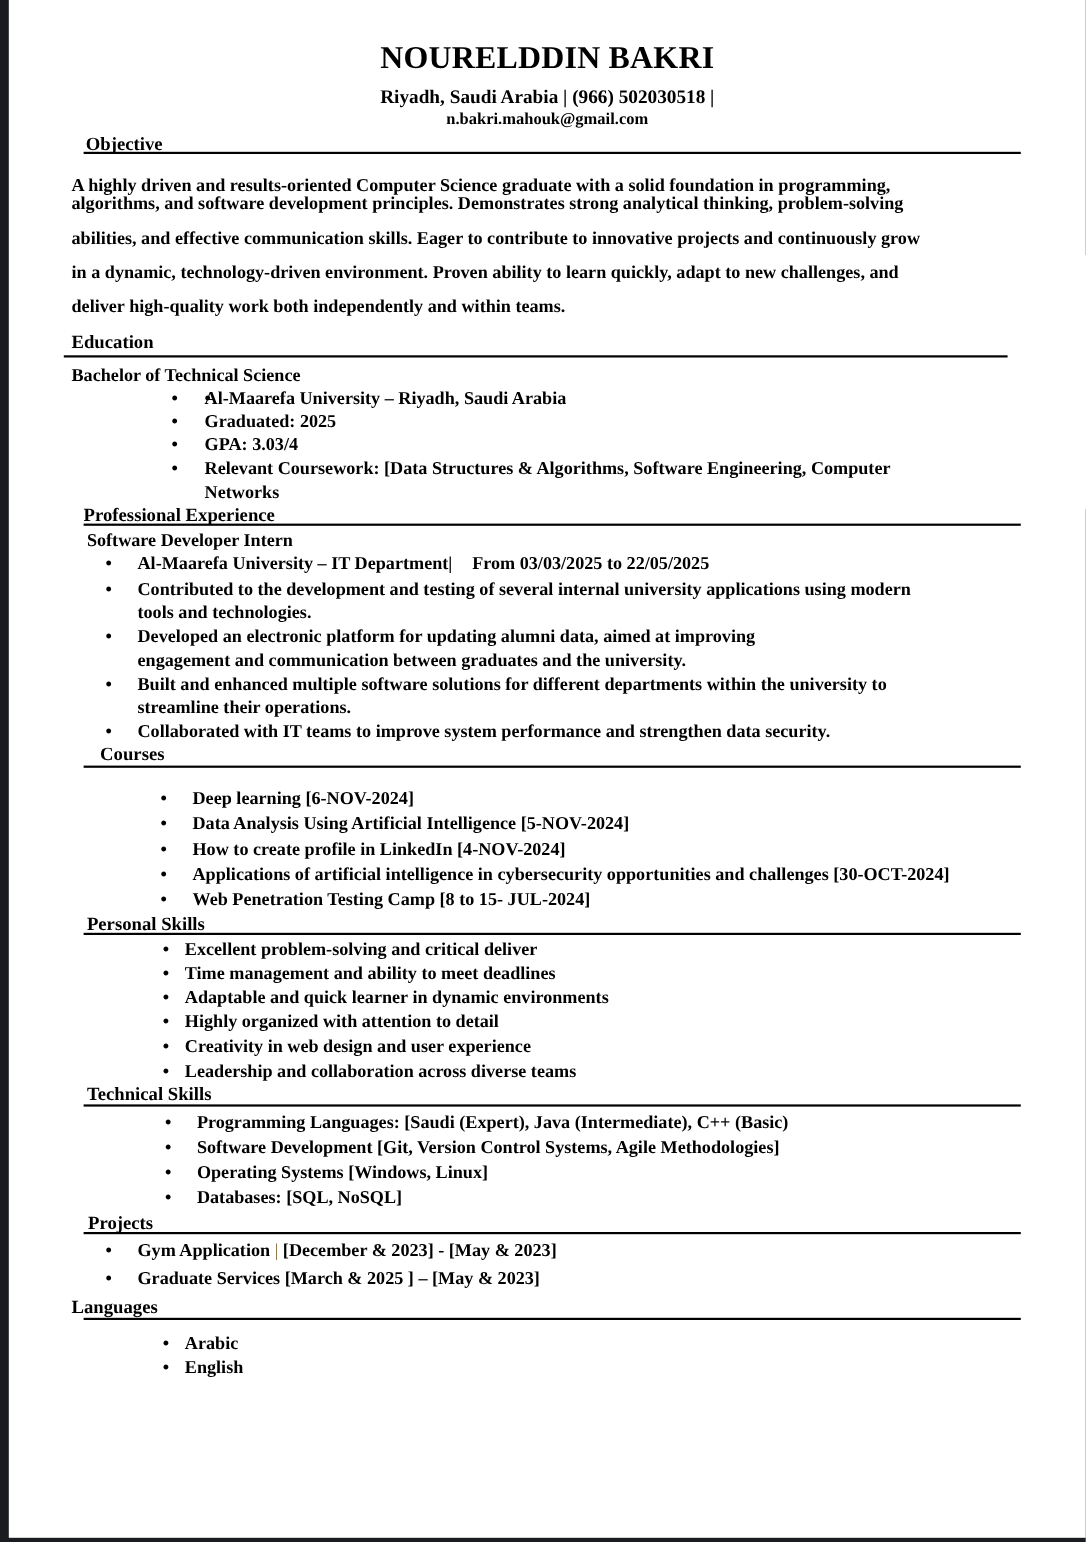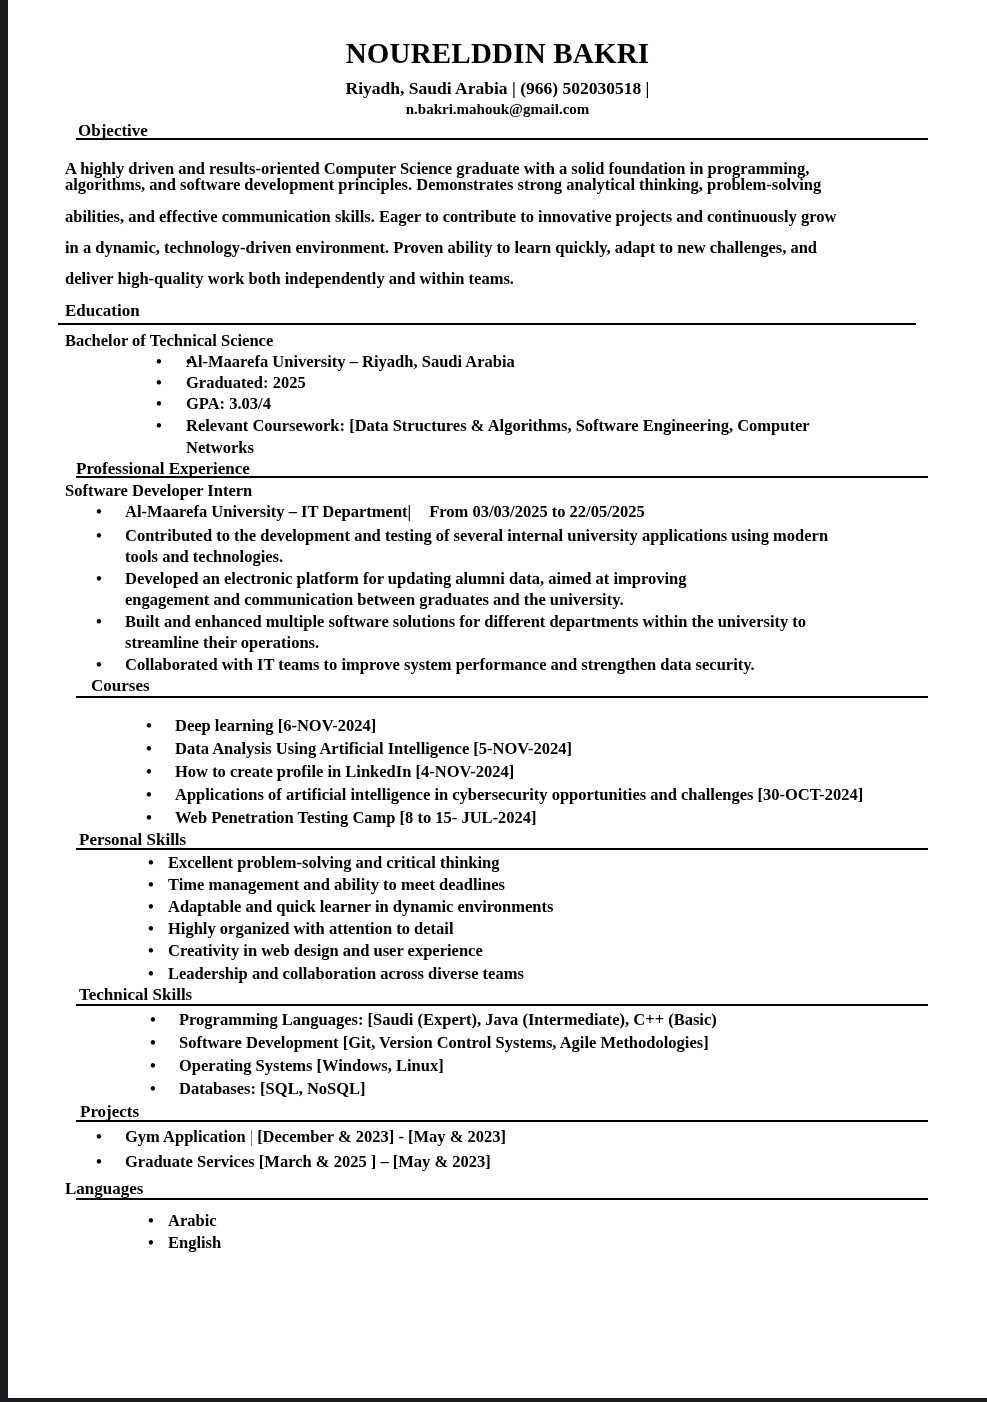--- a/index.html
+++ b/index.html
@@ -75,41 +75,41 @@
   <div class="rule" style="left:50px; width:858px; top:323px;"></div>
   <div class="abs line" style="left:57px; top:331px;">Bachelor of Technical Science</div>
   <div class="abs line bullet" style="left:178px; top:352px;"><span style="position:absolute; left:-30px;">•</span><span>Al-Maarefa University – Riyadh, Saudi Arabia</span></div>
   <div class="abs line" style="left:178px; top:373px;"><span style="position:absolute; left:-30px;">•</span><span>Graduated: 2025</span></div>
   <div class="abs line" style="left:178px; top:394px;"><span style="position:absolute; left:-30px;">•</span><span>GPA: 3.03/4</span></div>
   <div class="abs line" style="left:178px; top:416px;"><span style="position:absolute; left:-30px;">•</span><span>Relevant Coursework: [Data Structures &amp; Algorithms, Software Engineering, Computer</span></div>
   <div class="abs line" style="left:178px; top:438px;">Networks</div>
 
   <div class="abs heading" style="left:68px; top:459px;">Professional Experience</div>
   <div class="rule" style="left:68px; width:852px; top:476px;"></div>
-  <div class="abs line" style="left:57px; top:481px;">Software Developer Intern</div>
+  <div class="abs line" style="left:71px; top:481px;">Software Developer Intern</div>
   <div class="abs line" style="left:117px; top:502px;"><span style="position:absolute; left:-29px;">•</span><span>Al-Maarefa University – IT Department|</span><span style="display:inline-block; width:18px;"></span><span>From 03/03/2025 to 22/05/2025</span></div>
   <div class="abs line" style="left:117px; top:526px;"><span style="position:absolute; left:-29px;">•</span><span>Contributed to the development and testing of several internal university applications using modern</span></div>
   <div class="abs line" style="left:117px; top:547px;">tools and technologies.</div>
   <div class="abs line" style="left:117px; top:569px;"><span style="position:absolute; left:-29px;">•</span><span>Developed an electronic platform for updating alumni data, aimed at improving</span></div>
   <div class="abs line" style="left:117px; top:590px;">engagement and communication between graduates and the university.</div>
   <div class="abs line" style="left:117px; top:612px;"><span style="position:absolute; left:-29px;">•</span><span>Built and enhanced multiple software solutions for different departments within the university to</span></div>
   <div class="abs line" style="left:117px; top:633px;">streamline their operations.</div>
   <div class="abs line" style="left:117px; top:655px;"><span style="position:absolute; left:-29px;">•</span><span>Collaborated with IT teams to improve system performance and strengthen data security.</span></div>
 
   <div class="abs heading" style="left:83px; top:676px;">Courses</div>
   <div class="rule" style="left:68px; width:852px; top:696px;"></div>
   <div class="abs line" style="left:167px; top:716px;"><span style="position:absolute; left:-29px;">•</span><span>Deep learning [6-NOV-2024]</span></div>
   <div class="abs line" style="left:167px; top:739px;"><span style="position:absolute; left:-29px;">•</span><span>Data Analysis Using Artificial Intelligence [5-NOV-2024]</span></div>
   <div class="abs line" style="left:167px; top:762px;"><span style="position:absolute; left:-29px;">•</span><span>How to create profile in LinkedIn [4-NOV-2024]</span></div>
   <div class="abs line" style="left:167px; top:785px;"><span style="position:absolute; left:-29px;">•</span><span>Applications of artificial intelligence in cybersecurity opportunities and challenges [30-OCT-2024]</span></div>
   <div class="abs line" style="left:167px; top:808px;"><span style="position:absolute; left:-29px;">•</span><span>Web Penetration Testing Camp [8 to 15- JUL-2024]</span></div>
 
   <div class="abs heading" style="left:71px; top:830px;">Personal Skills</div>
   <div class="rule" style="left:68px; width:852px; top:848px;"></div>
-  <div class="abs line" style="left:160px; top:853px;"><span style="position:absolute; left:-20px;">•</span><span>Excellent problem-solving and critical thinking</span></div>
+  <div class="abs line" style="left:160px; top:853px;"><span style="position:absolute; left:-20px;">•</span><span>Excellent problem-solving and critical deliver</span></div>
   <div class="abs line" style="left:160px; top:875px;"><span style="position:absolute; left:-20px;">•</span><span>Time management and ability to meet deadlines</span></div>
   <div class="abs line" style="left:160px; top:897px;"><span style="position:absolute; left:-20px;">•</span><span>Adaptable and quick learner in dynamic environments</span></div>
   <div class="abs line" style="left:160px; top:919px;"><span style="position:absolute; left:-20px;">•</span><span>Highly organized with attention to detail</span></div>
   <div class="abs line" style="left:160px; top:941px;"><span style="position:absolute; left:-20px;">•</span><span>Creativity in web design and user experience</span></div>
   <div class="abs line" style="left:160px; top:964px;"><span style="position:absolute; left:-20px;">•</span><span>Leadership and collaboration across diverse teams</span></div>
 
   <div class="abs heading" style="left:71px; top:985px;">Technical Skills</div>
   <div class="rule" style="left:68px; width:852px; top:1004px;"></div>
   <div class="abs line" style="left:171px; top:1010px;"><span style="position:absolute; left:-29px;">•</span><span>Programming Languages: [Saudi (Expert), Java (Intermediate), C++ (Basic)</span></div>
   <div class="abs line" style="left:171px; top:1033px;"><span style="position:absolute; left:-29px;">•</span><span>Software Development [Git, Version Control Systems, Agile Methodologies]</span></div>

